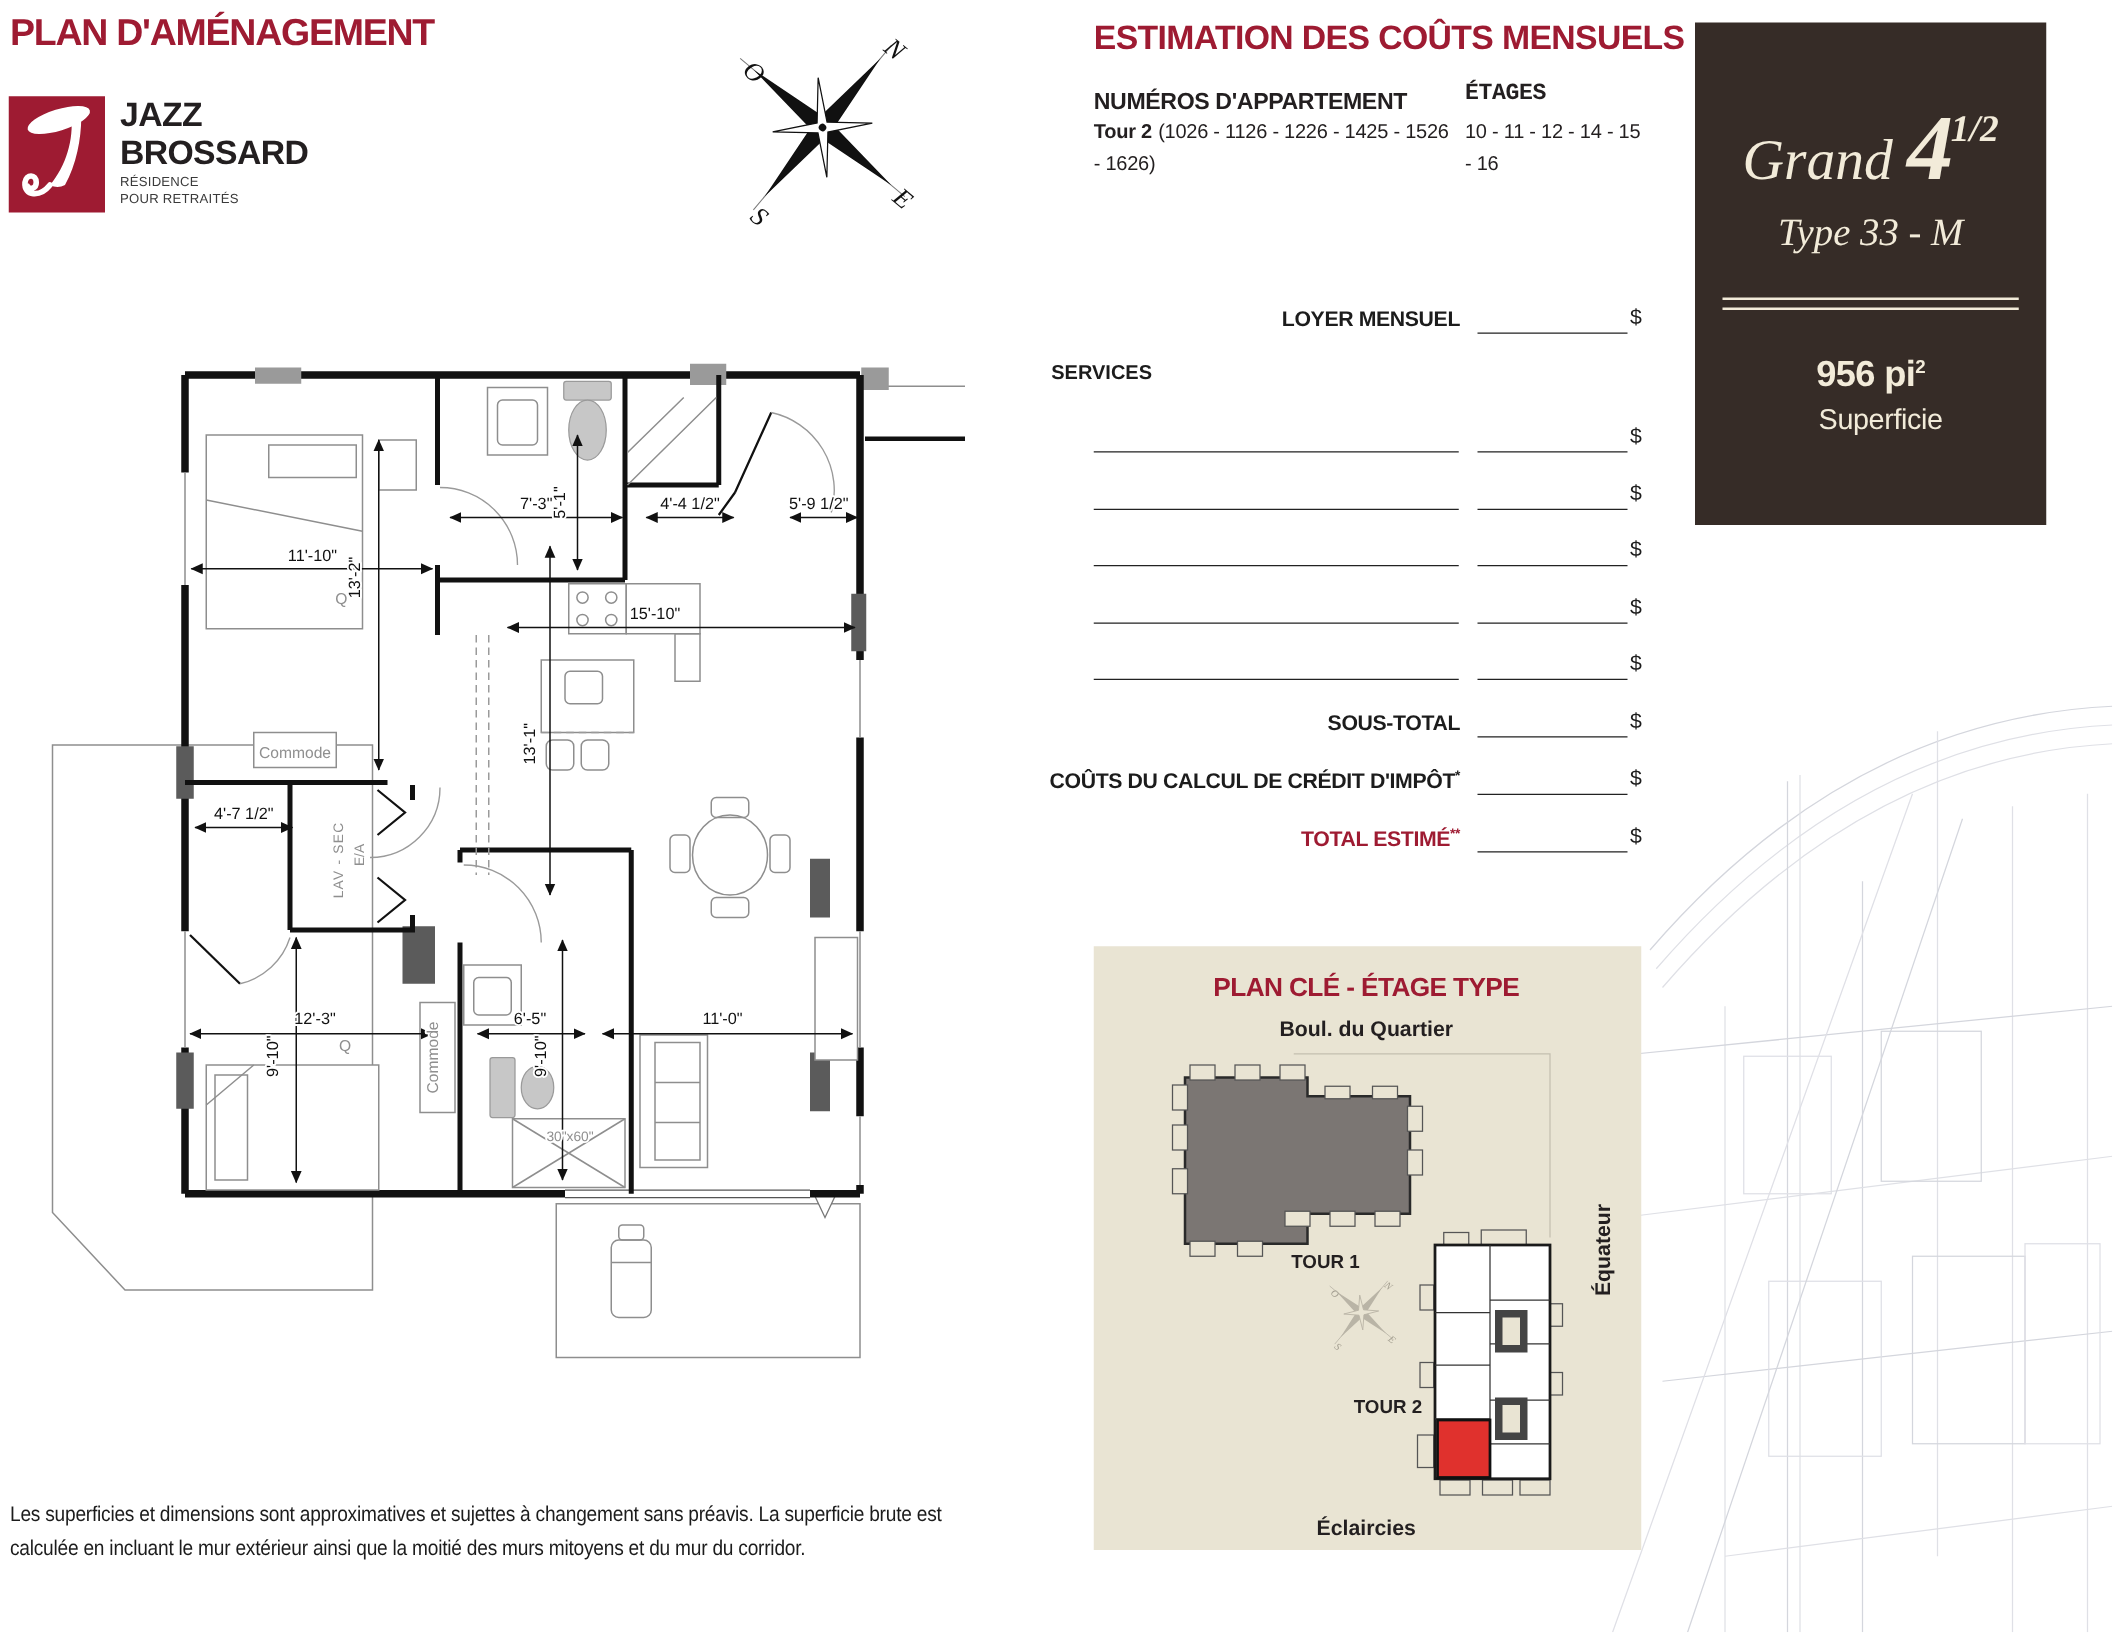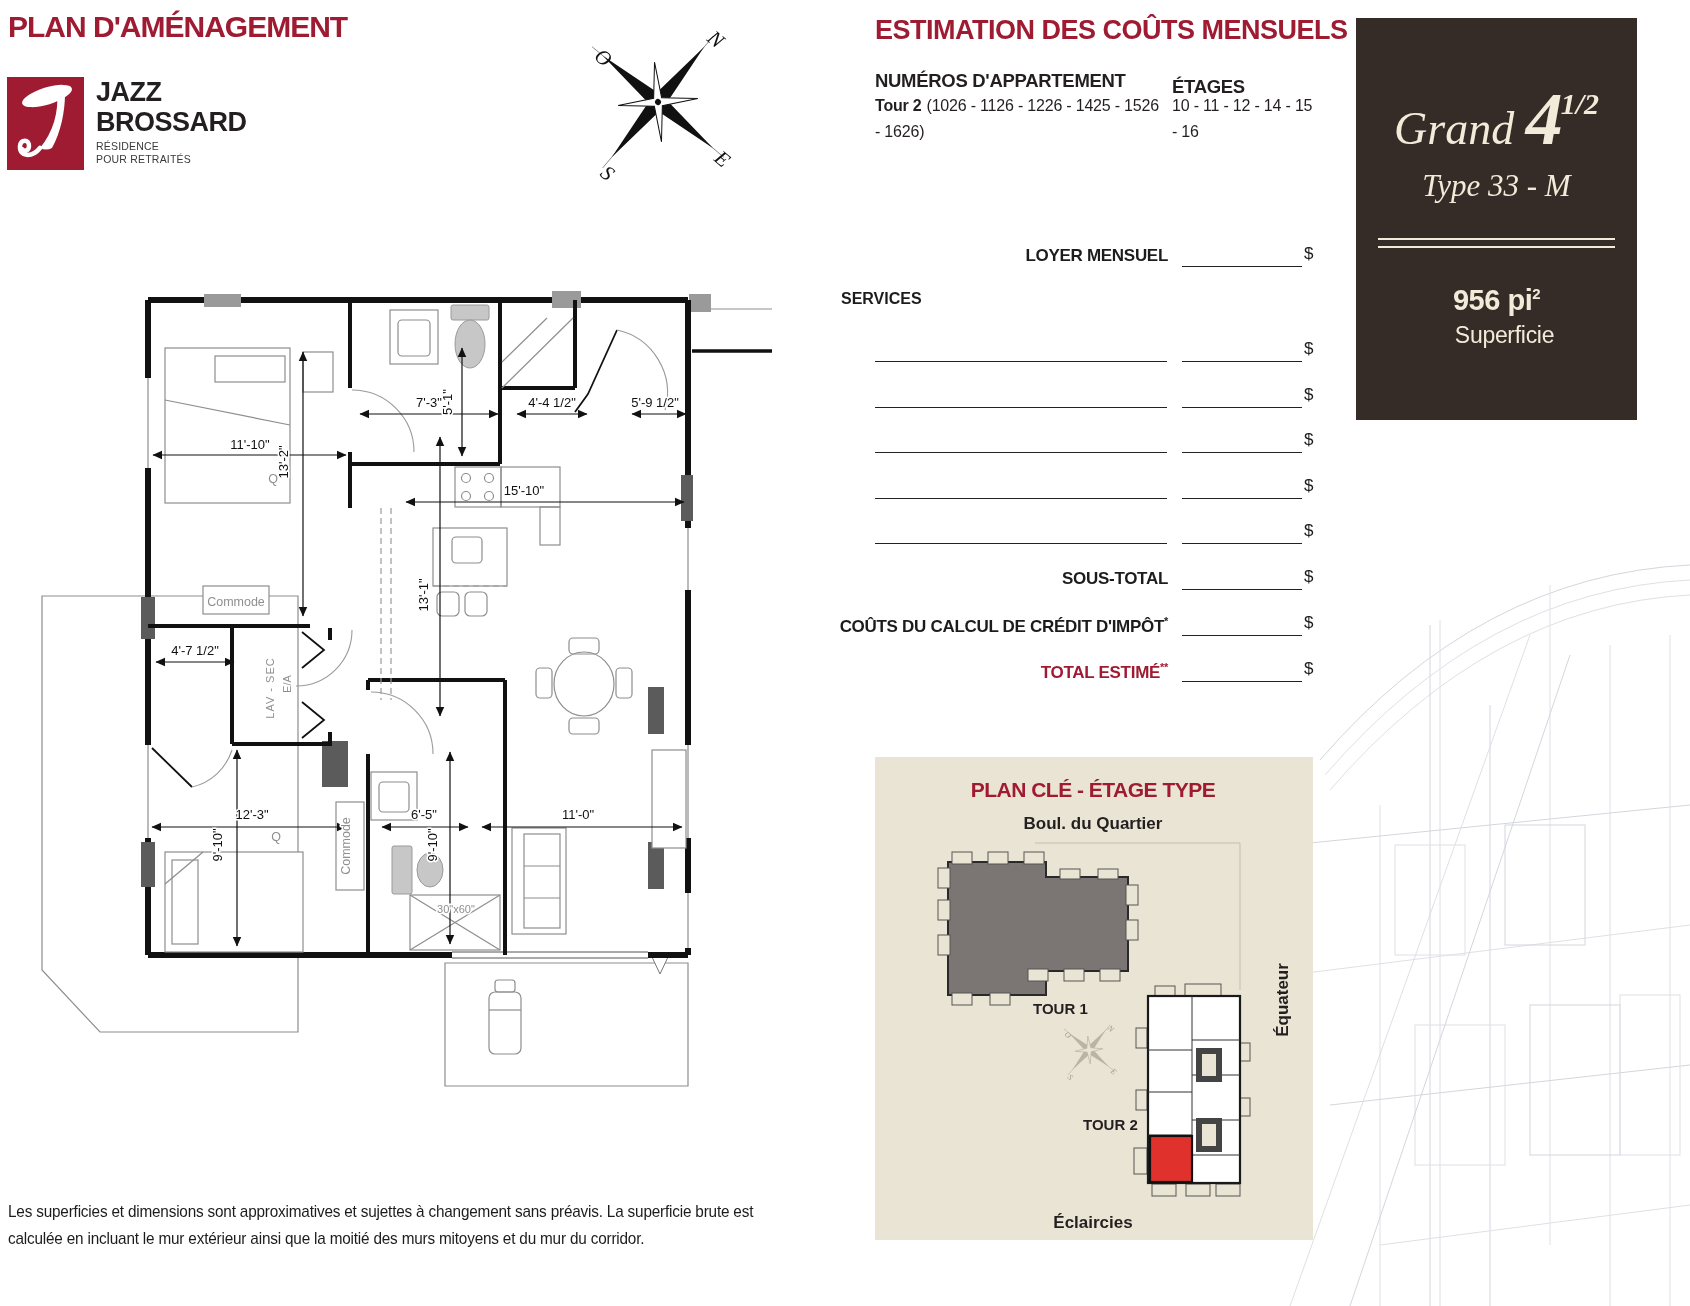--- a/index.html
+++ b/index.html
@@ -133,21 +133,21 @@
     <text class="compass-letter" x="24" y="165" transform="rotate(40 24 165)">S</text>
     <text class="compass-letter" x="138" y="150" transform="rotate(40 138 150)">E</text>
   </svg>
 
   <h2 class="est-title">ESTIMATION DES COÛTS MENSUELS</h2>
 
   <div class="col-label" style="left:875px;top:70px;">NUMÉROS D'APPARTEMENT</div>
   <div class="col-text" style="left:875px;top:97px;"><b>Tour 2</b><span>(1026 - 1126 - 1226 - 1425 - 1526</span></div>
   <div class="col-text" style="left:875px;top:123px;">- 1626)</div>
 
-  <div class="col-label" style="left:1172px;top:76px;">ÉTAGES</div>
+  <div class="col-label" style="left:1172px;top:64px;font-family:Liberation Mono, monospace;">ÉTAGES</div>
   <div class="col-text" style="left:1172px;top:97px;">10 - 11 - 12 - 14 - 15</div>
   <div class="col-text" style="left:1172px;top:123px;">- 16</div>
 
   <div class="rlabel" style="top:246px;">LOYER MENSUEL</div>
   <div class="fline amt" style="top:266px;"></div>
   <div class="cur" style="top:244px;">$</div>
 
   <div class="slabel" style="top:290px;">SERVICES</div>
 
   <div class="fline long" style="top:361px;"></div>

